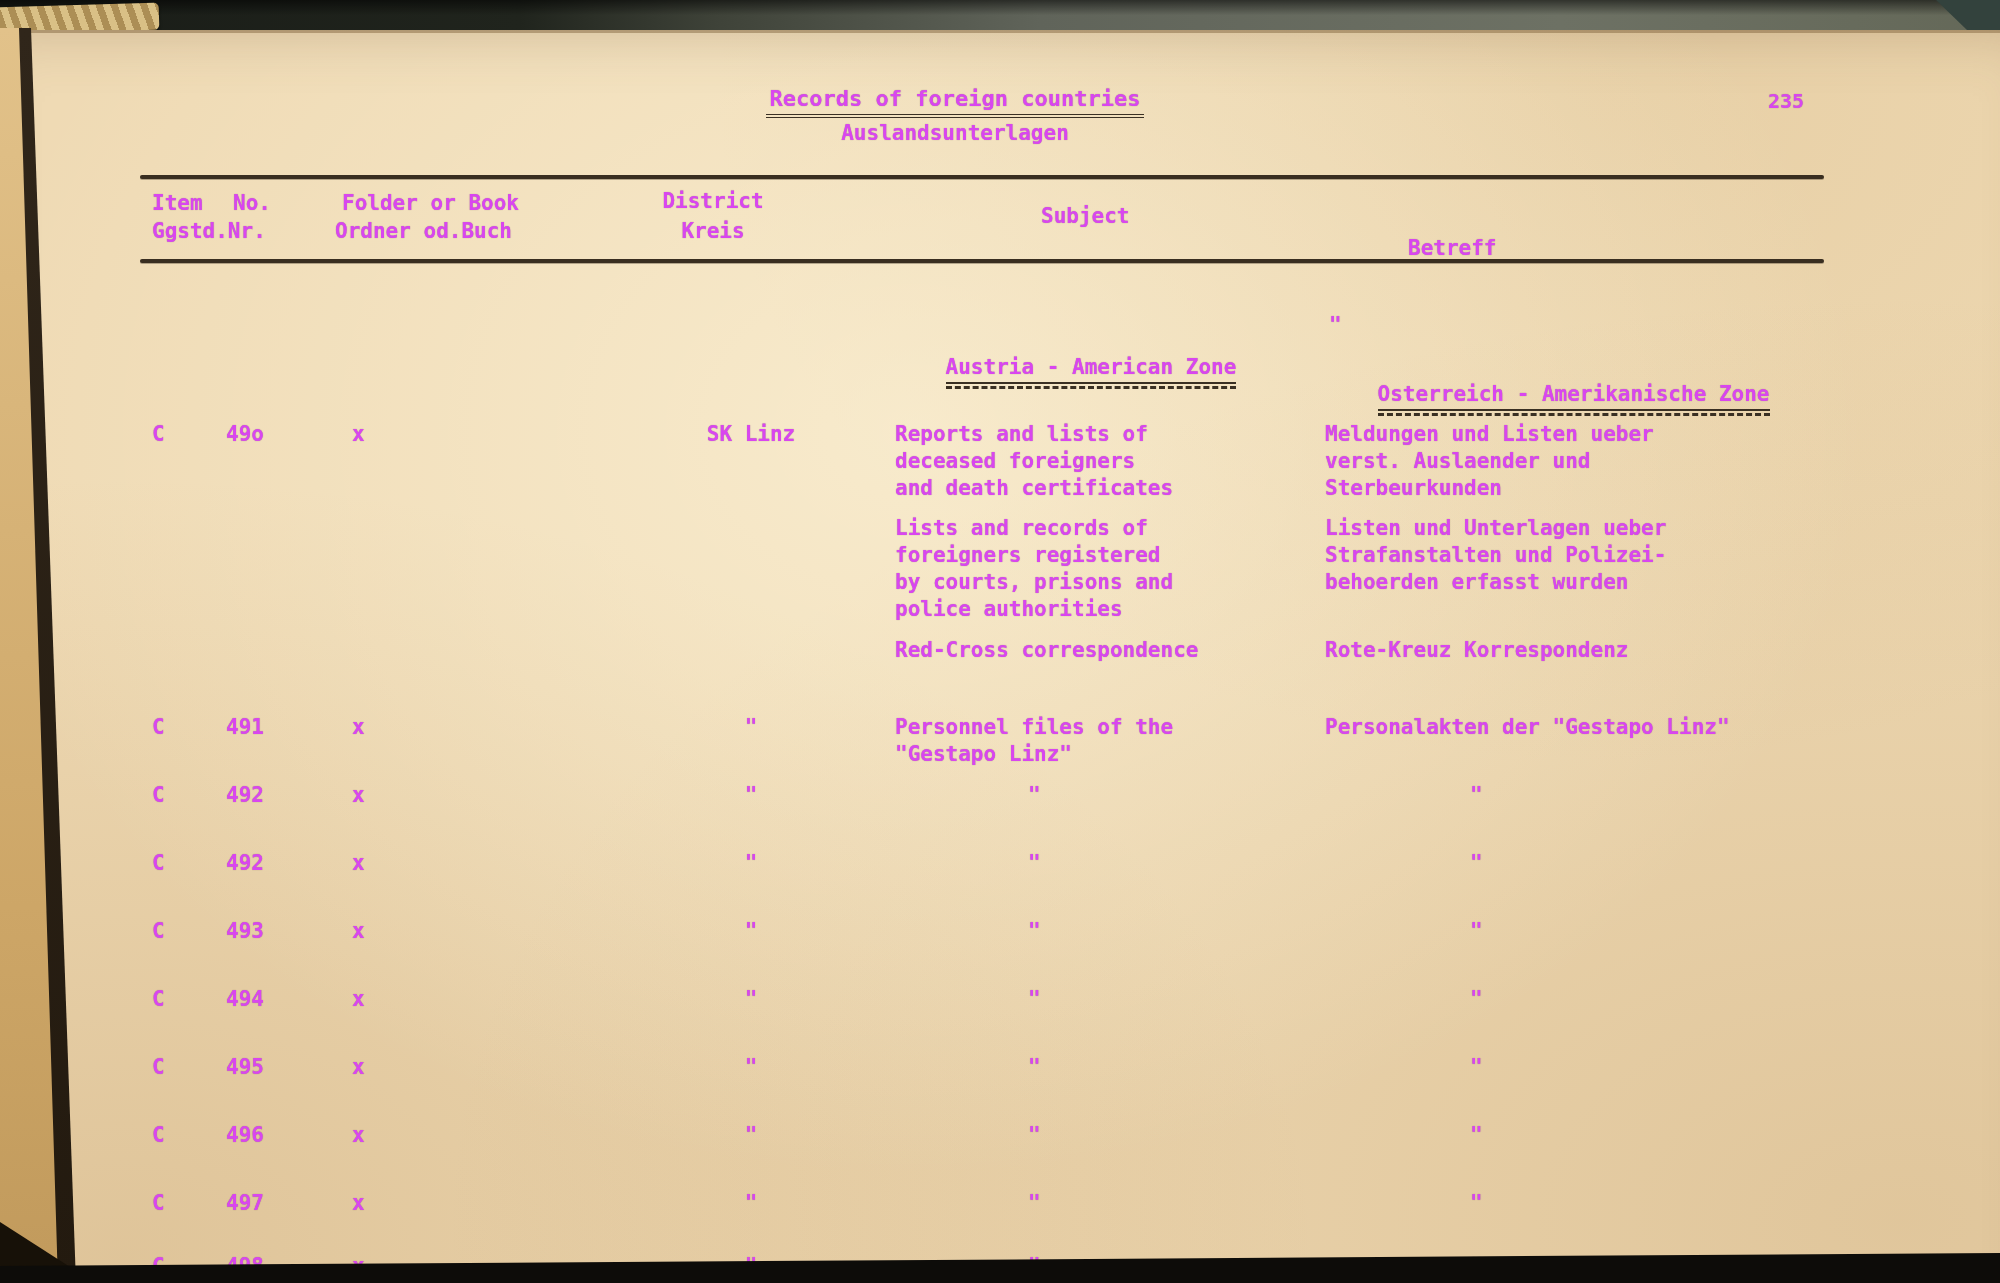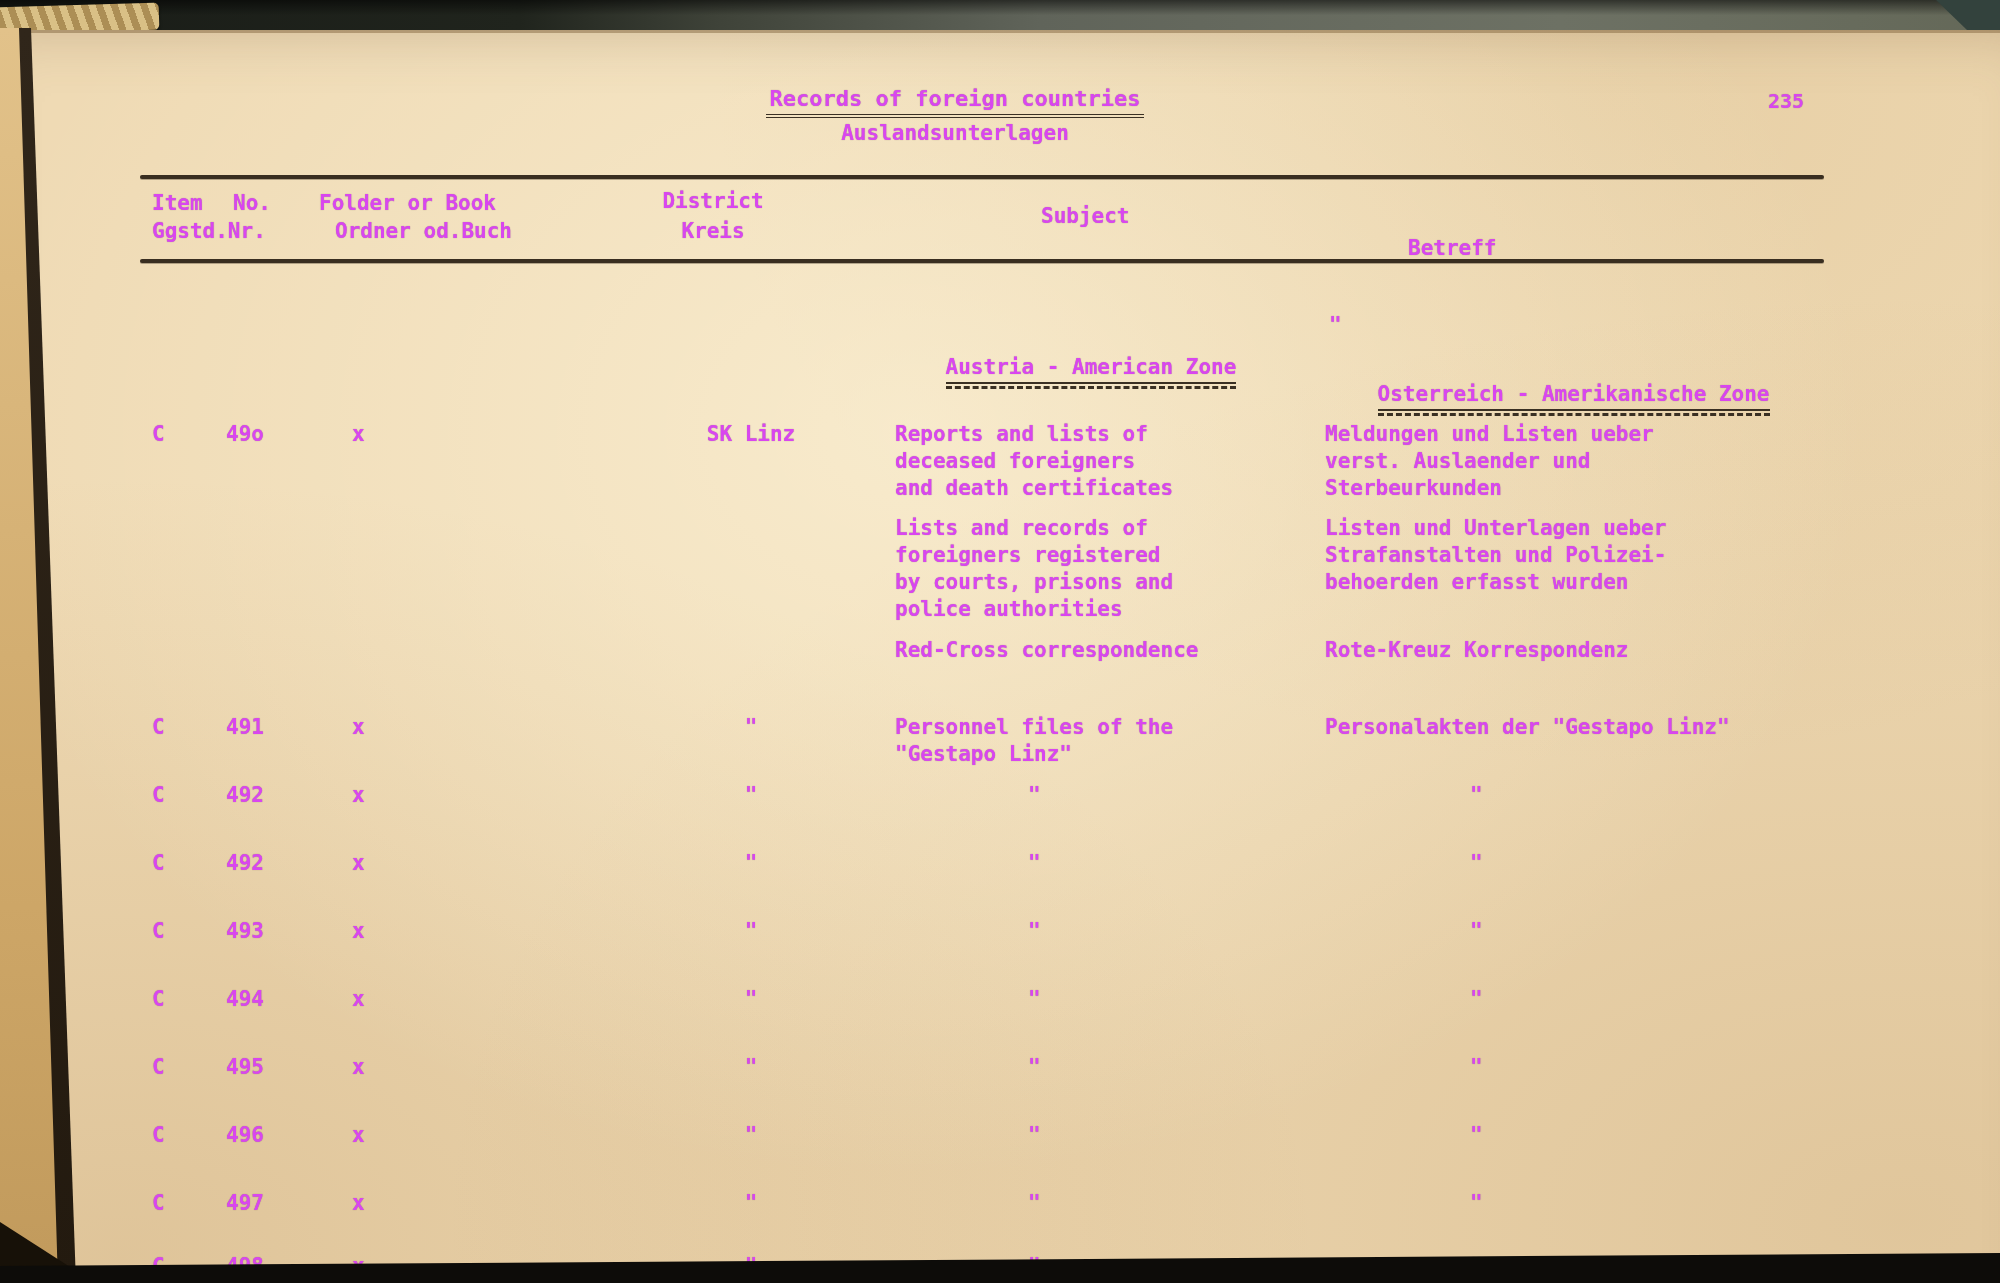--- a/index.html
+++ b/index.html
@@ -66,21 +66,21 @@
   .subtitle{display:block;font-size:21px;line-height:26px;font-weight:bold;margin-top:2px;
             text-shadow:0 0 1px rgba(63,53,39,.45);}
   .page-num{left:1768px;top:88px;font-size:20px;}
   .rule{position:absolute;left:140px;width:1684px;height:4px;background:#392e20;border-radius:2px;
         box-shadow:0 1px 0 rgba(57,46,32,.35);}
   .rule1{top:175px;}
   .rule2{top:259px;}
   .h-item-en{left:152px;top:190px;}
   .h-no-en{left:233px;top:190px;}
   .h-item-de{left:152px;top:218px;}
-  .h-folder-en{left:319px;top:190px;}
+  .h-folder-en{left:342px;top:190px;}
   .h-folder-de{left:335px;top:218px;}
   .h-district-en{left:638px;top:188px;width:150px;text-align:center;}
   .h-district-de{left:638px;top:218px;width:150px;text-align:center;}
   .h-subject{left:1041px;top:203px;}
   .h-betreff{left:1408px;top:203px;margin-top:32px;}
   
   .sec{position:absolute;top:327px;}
   .sec-en{left:895px;}
   .sec-de{left:1327px;}
   .sec .dashed{display:inline-block;border-bottom:3px dashed #3a3023;padding-bottom:2px;}

